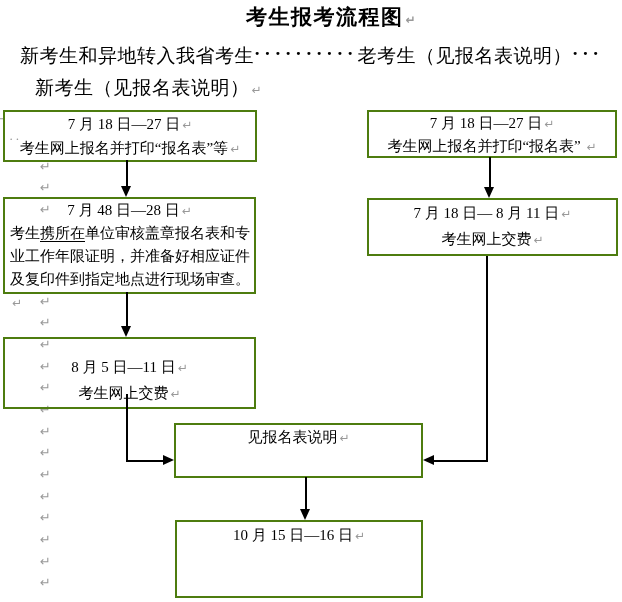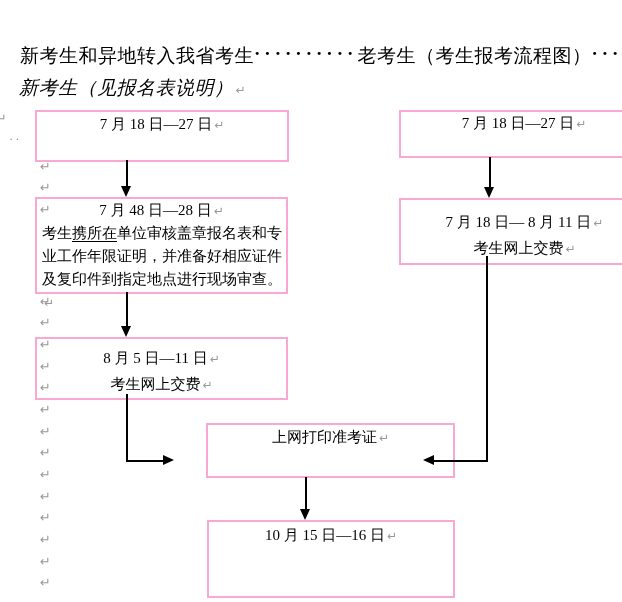--- a/index.html
+++ b/index.html
@@ -5,34 +5,34 @@
   html,body{margin:0;padding:0;background:#fff;}
   #canvas{
     position:relative;width:622px;height:602px;background:#ffffff;
     font-family:"Liberation Serif","DejaVu Serif",serif;color:#000;
     overflow:hidden;
   }
   .abs{position:absolute;}
   
   #title{left:246px;top:3px;font-size:21px;font-weight:bold;letter-spacing:1.5px;white-space:nowrap;}
   #hline1{left:20px;top:43px;font-size:19px;letter-spacing:0.5px;white-space:nowrap;}
-  #hline2{left:19px;top:75px;font-size:19px;letter-spacing:0.5px;white-space:nowrap;font-style:italic;}
+  #hline2{left:35px;top:75px;font-size:19px;letter-spacing:0.5px;white-space:nowrap;}
   .leader{letter-spacing:4px;font-weight:bold;position:relative;top:-2px;}
   
   .box{
-    position:absolute;border:2px solid #f9a8d4;background:transparent;
-    font-size:15px;text-align:center;z-index:2;line-height:24px;margin-left:32px;
+    position:absolute;border:2px solid #4d7c0f;background:transparent;
+    font-size:15px;text-align:center;z-index:2;line-height:24px;
   }
   #box-l1{left:3px;top:110px;width:250px;height:47px;padding-top:1px;line-height:23px;}
   #box-l2{left:3px;top:197px;width:249px;height:92px;padding-top:1px;}
   #box-l2 .date{line-height:21px;}
   #box-l2 .body{line-height:23px;}
-  #box-l3{left:3px;top:337px;width:249px;height:52px;padding-top:7px;line-height:25px;}
+  #box-l3{left:3px;top:337px;width:249px;height:52px;padding-top:16px;line-height:25px;}
   #box-r1{left:367px;top:110px;width:246px;height:44px;line-height:22px;}
-  #box-r2{left:367px;top:198px;width:247px;height:53px;padding-top:10px;line-height:25px;}
+  #box-r2{left:367px;top:198px;width:247px;height:53px;padding-top:1px;line-height:25px;}
   #box-m1{left:174px;top:423px;width:245px;height:51px;line-height:25px;}
   #box-b1{left:175px;top:520px;width:244px;height:73px;padding-top:1px;line-height:24px;}
   .body-left{text-align:left;word-break:break-all;}
   #box-l2 .body-left{width:240px;padding-left:5px;}
   #box-b1 .body-left{width:240px;padding-left:2px;}
   .flagged{
     text-decoration-line:underline;text-decoration-style:wavy;
     text-decoration-color:#2aa12a;text-decoration-thickness:1px;
     text-underline-offset:3px;
     text-decoration:underline;
@@ -56,51 +56,54 @@
   #ln3v{left:126px;top:394px;height:67px;}  #ln3h{left:126px;top:460px;width:38px;}  #ah3{left:163px;top:455px;}
   #ln4{left:489px;top:157px;height:31px;}   #ah4{left:484px;top:187px;}
   #ln5v{left:486px;top:256px;height:206px;} #ln5h{left:434px;top:460px;width:53px;}  #ah5{left:423px;top:455px;}
   #ln6{left:305px;top:477px;height:33px;}   #ah6{left:300px;top:509px;}
 </style>
 </head>
 <body>
 
 <div id="canvas">
 
+  <div id="title" class="abs"><span>考生报考流程图</span><span class="pc">↵</span></div>
 
-  <div id="hline1" class="abs"><span>新考生和异地转入我省考生</span><span class="leader">··········</span><span>老考生（考生报考流程图）</span><span class="leader">···</span></div>
+  <div id="hline1" class="abs"><span>新考生和异地转入我省考生</span><span class="leader">··········</span><span>老考生（见报名表说明）</span><span class="leader">···</span></div>
   <div id="hline2" class="abs"><span>新考生（见报名表说明）</span><span class="pc">↵</span></div>
 
   <div id="space-dots" class="abs">··</div>
 
   <div class="box" id="box-l1">
     <div><span>7 月 18 日—27 日</span><span class="pc">↵</span></div>
+    <div><span>考生网上报名并打印“报名表”等</span><span class="pc">↵</span></div>
   </div>
 
   <div class="box" id="box-l2">
     <div class="date"><span>7 月 48 日—28 日</span><span class="pc">↵</span></div>
     <div class="body body-left"><span>考生</span><span class="flagged">携所在</span><span>单位审核盖章报名表和专业工作年限证明，并准备好相应证件及复印件到指定地点进行现场审查。</span><span class="pc">↵</span></div>
   </div>
 
   <div class="box" id="box-l3">
     <div><span>8 月 5 日—11 日</span><span class="pc">↵</span></div>
     <div><span>考生网上交费</span><span class="pc">↵</span></div>
   </div>
 
   <div class="box" id="box-r1">
     <div><span>7 月 18 日—27 日</span><span class="pc">↵</span></div>
+    <div><span>考生网上报名并打印“报名表”</span>&nbsp;<span class="pc">↵</span></div>
   </div>
 
   <div class="box" id="box-r2">
     <div><span>7 月 18 日— 8 月 11 日</span><span class="pc">↵</span></div>
     <div><span>考生网上交费</span><span class="pc">↵</span></div>
   </div>
 
   <div class="box" id="box-m1">
-    <div><span>上网打印准考证</span><span class="pc">↵</span></div>
+    <div><span>见报名表说明</span><span class="pc">↵</span></div>
   </div>
 
   <div class="box" id="box-b1">
     <div><span>10 月 15 日—16 日</span><span class="pc">↵</span></div>
   </div>
 
   <div class="vline" id="ln1"></div>
   <div class="ah-down" id="ah1"></div>
 
   <div class="vline" id="ln2"></div>

